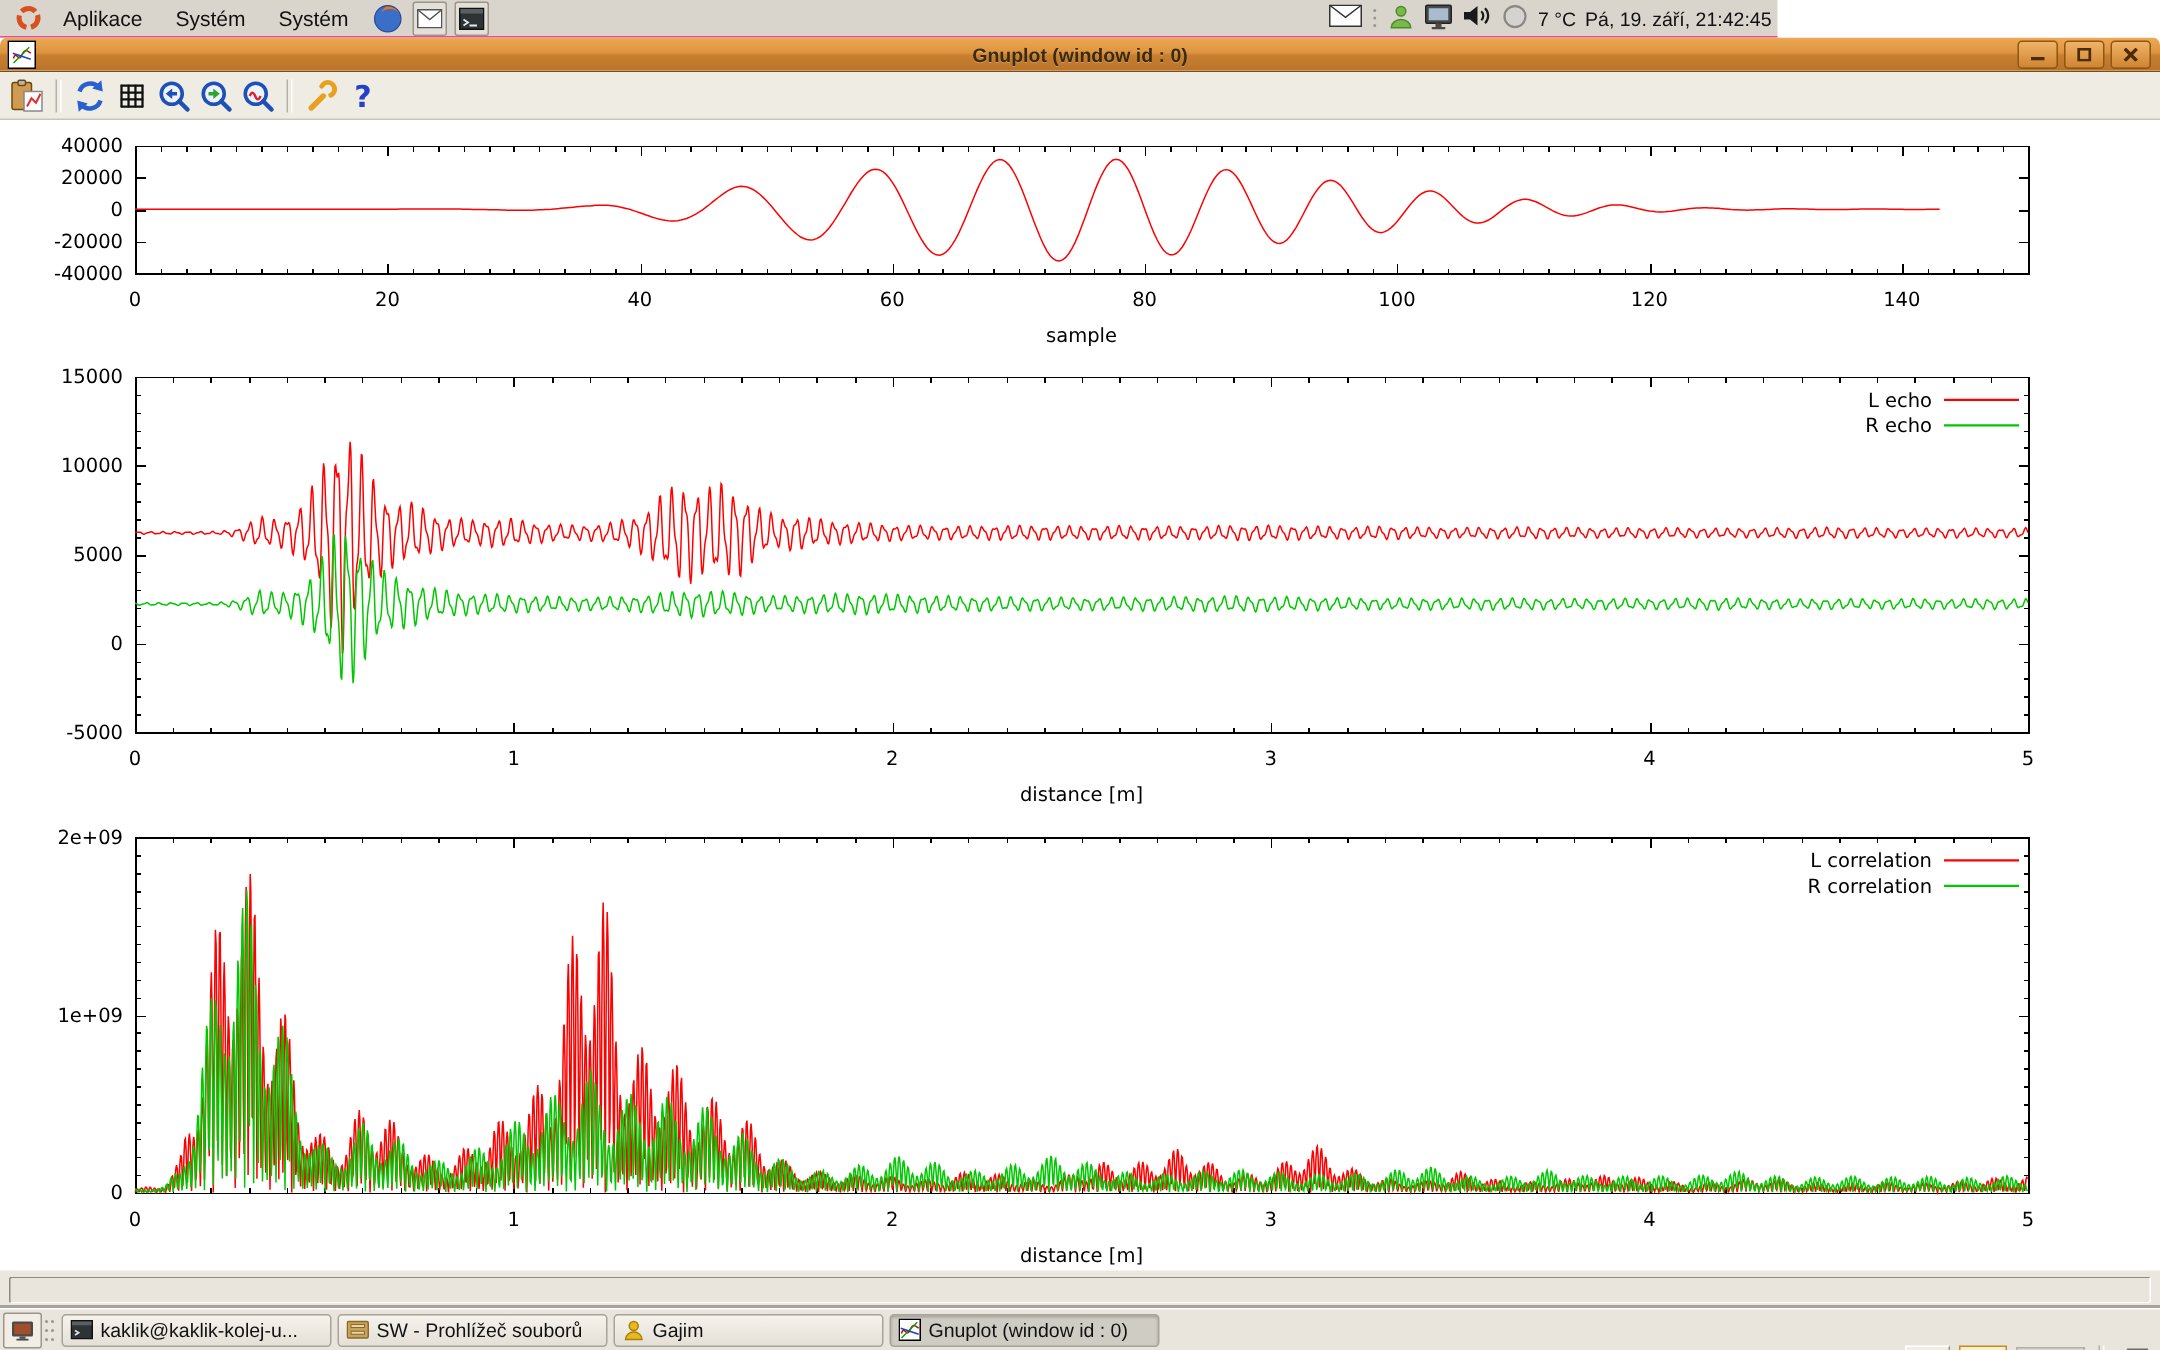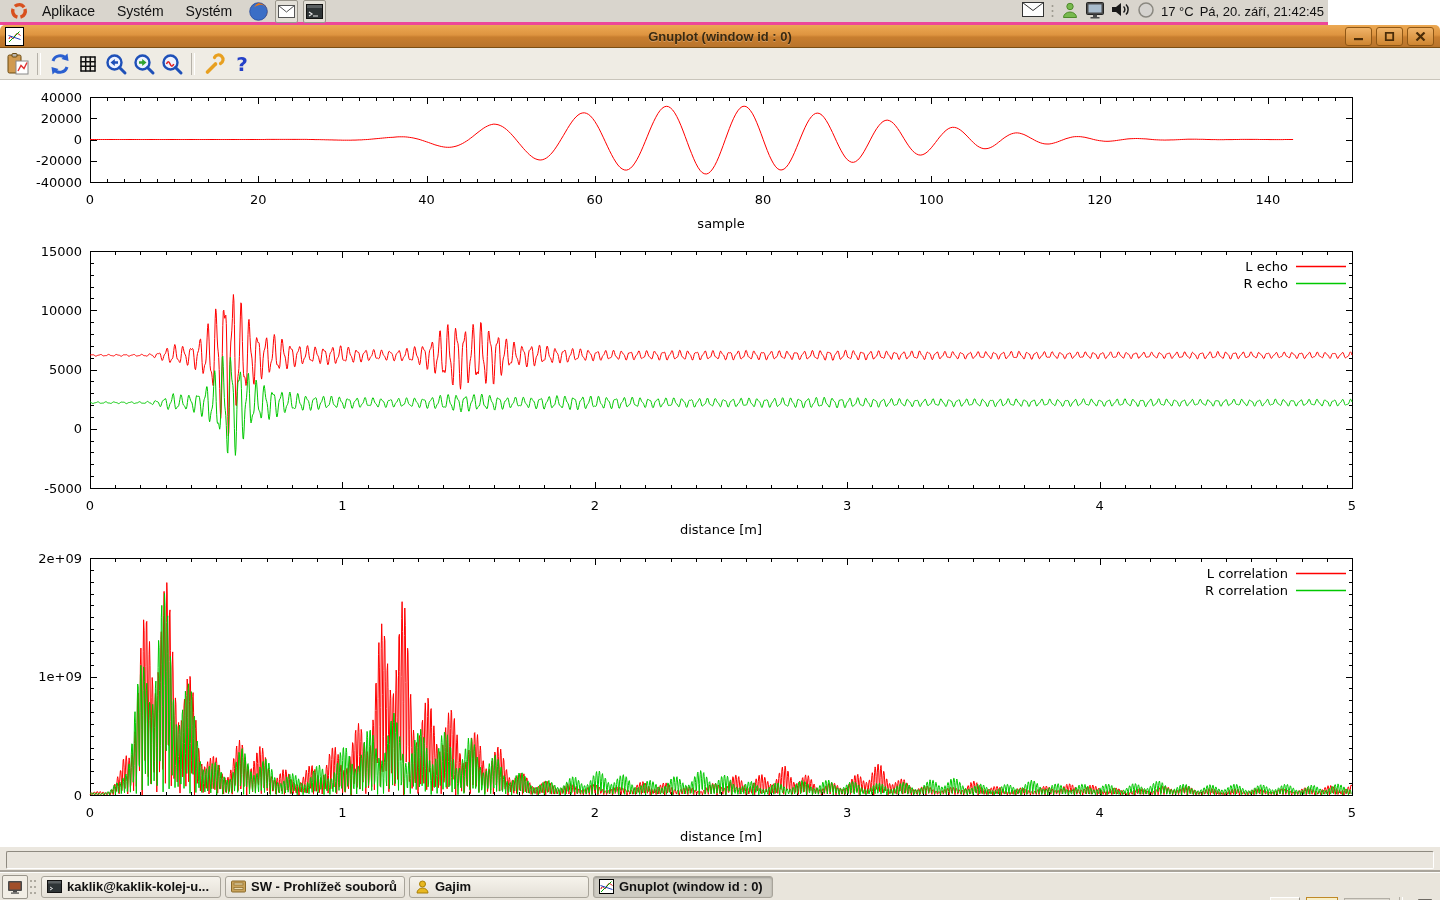--- a/index.html
+++ b/index.html
@@ -1,20 +1,20 @@
 <!DOCTYPE html>
 <html><head>
 <meta charset="utf-8">
 <style>
   html,body{margin:0;padding:0;background:#555;}
   .screen{position:relative;width:1440px;height:900px;overflow:hidden;
     font-family:"Liberation Sans","DejaVu Sans",sans-serif;font-size:13px;color:#111;background:#fff;}
   
-  .menubar{position:absolute;top:0;left:0;width:1328px;height:25px;background:#d9d5cd;
-    border-bottom:3px solid #ec4899;box-sizing:border-box;display:flex;align-items:center;}
+  .menubar{position:absolute;top:0;left:0;width:1185px;height:25px;background:#d9d5cd;
+    border-bottom:1px solid #ec4899;box-sizing:border-box;display:flex;align-items:center;}
   .menubar .mleft{display:flex;align-items:center;gap:2px;padding-left:4px;}
   .menuitem{padding:3px 10px;font-size:14px;cursor:default;}
   .launcher{width:23px;height:23px;display:flex;align-items:center;justify-content:center;margin-left:3px;}
   .launcher.boxed{background:#e3e0d8;border:1px solid #9a968c;border-radius:2px;width:21px;height:21px;}
   .mright{margin-left:auto;display:flex;align-items:center;gap:6px;padding-right:4px;}
   .traytxt{font-size:13px;}
   .vdots{width:5px;height:18px;}
   
   .titlebar{position:absolute;top:25px;left:0;width:1440px;height:23px;box-sizing:border-box;
     background:linear-gradient(180deg,#eca953 0%,#de9440 45%,#c87e2f 55%,#b9742b 100%);
@@ -37,21 +37,21 @@
     border-color:#8e8a80 #fff #fff #8e8a80;border-radius:2px;background:#e9e5dd;}
   
   .taskbar{position:absolute;bottom:0;left:0;width:1440px;height:28px;background:#e9e5dc;
     border-top:1px solid #fdfdfb;box-shadow:0 -2px 0 #a9a49b;display:flex;align-items:center;padding:0 2px;box-sizing:border-box;}
   .deskbtn{width:24px;height:22px;border:1px solid #9a968c;border-radius:2px;background:#f2eee5;
     display:flex;align-items:center;justify-content:center;}
   .task{width:180px;height:22px;margin-left:4px;border:1px solid #a8a49a;border-radius:3px;
     background:linear-gradient(180deg,#f6f3ec,#e4e0d7);display:flex;align-items:center;gap:5px;
     padding:0 5px;box-sizing:border-box;white-space:nowrap;overflow:hidden;}
   .task.active{background:#cfccc3;box-shadow:inset 0 1px 2px rgba(0,0,0,.25);}
-  .task span{overflow:hidden;text-overflow:ellipsis;font-weight:bold;}
+  .task span{overflow:hidden;text-overflow:ellipsis;}
   .tright{margin-left:auto;display:flex;align-items:center;gap:6px;margin-top:44px;}
   .traybtn{width:28px;height:22px;border:1px solid;border-color:#fff #9a968c #9a968c #fff;background:#f2eee5;
     display:flex;align-items:center;justify-content:center;}
   .wscell{width:30px;height:22px;background:#f8efc8;border:1px solid #c08a28;
     display:flex;align-items:center;justify-content:center;}
   .wsempty{width:46px;height:22px;background:#dbd7ce;border:1px solid #b3afa6;box-sizing:border-box;}
   .tsep2{width:2px;height:24px;border-left:1px solid #b3afa6;border-right:1px solid #fff;margin:0 3px;}
   
   svg text{font-family:"DejaVu Sans","Liberation Sans",sans-serif;font-size:13px;fill:#000;}
 </style>
@@ -121,22 +121,22 @@
         <svg width="20" height="17">
             <polygon points="1,6 5,6 10,2 10,15 5,11 1,11" fill="#1a1a1a"></polygon>
             <path d="M12.5 5.5 a4 4 0 0 1 0 6 M15 3.5 a7 7 0 0 1 0 10" fill="none" stroke="#1a1a1a" stroke-width="1.5"></path>
           </svg>
       </span>
       <span>
         <svg width="18" height="18">
             <circle cx="9" cy="9" r="7" fill="#d5d3cf" stroke="#8a8880" stroke-width="1.5"></circle>
           </svg>
       </span>
-      <span class="traytxt">17 °C</span>
-      <span class="traytxt">Pá, 20. září, 21:42:45</span>
+      <span class="traytxt">7 °C</span>
+      <span class="traytxt">Pá, 19. září, 21:42:45</span>
     </div>
   </div>
 
   <div class="titlebar">
     <span class="ticon">
       <svg width="15" height="15">
           <rect x="0" y="0" width="15" height="15" fill="#fff"></rect>
         <path d="M2 10 C3.5 4,5.5 13,7.5 8 S11 4.5,13.5 6.5" fill="none" stroke="#d00000" stroke-width="1"></path>
         <path d="M2 13 L12.5 2.5" stroke="#00a000" stroke-width="1"></path>
         <path d="M1.5 6.5 L13.5 10.5" stroke="#2040c0" stroke-width="1"></path>

